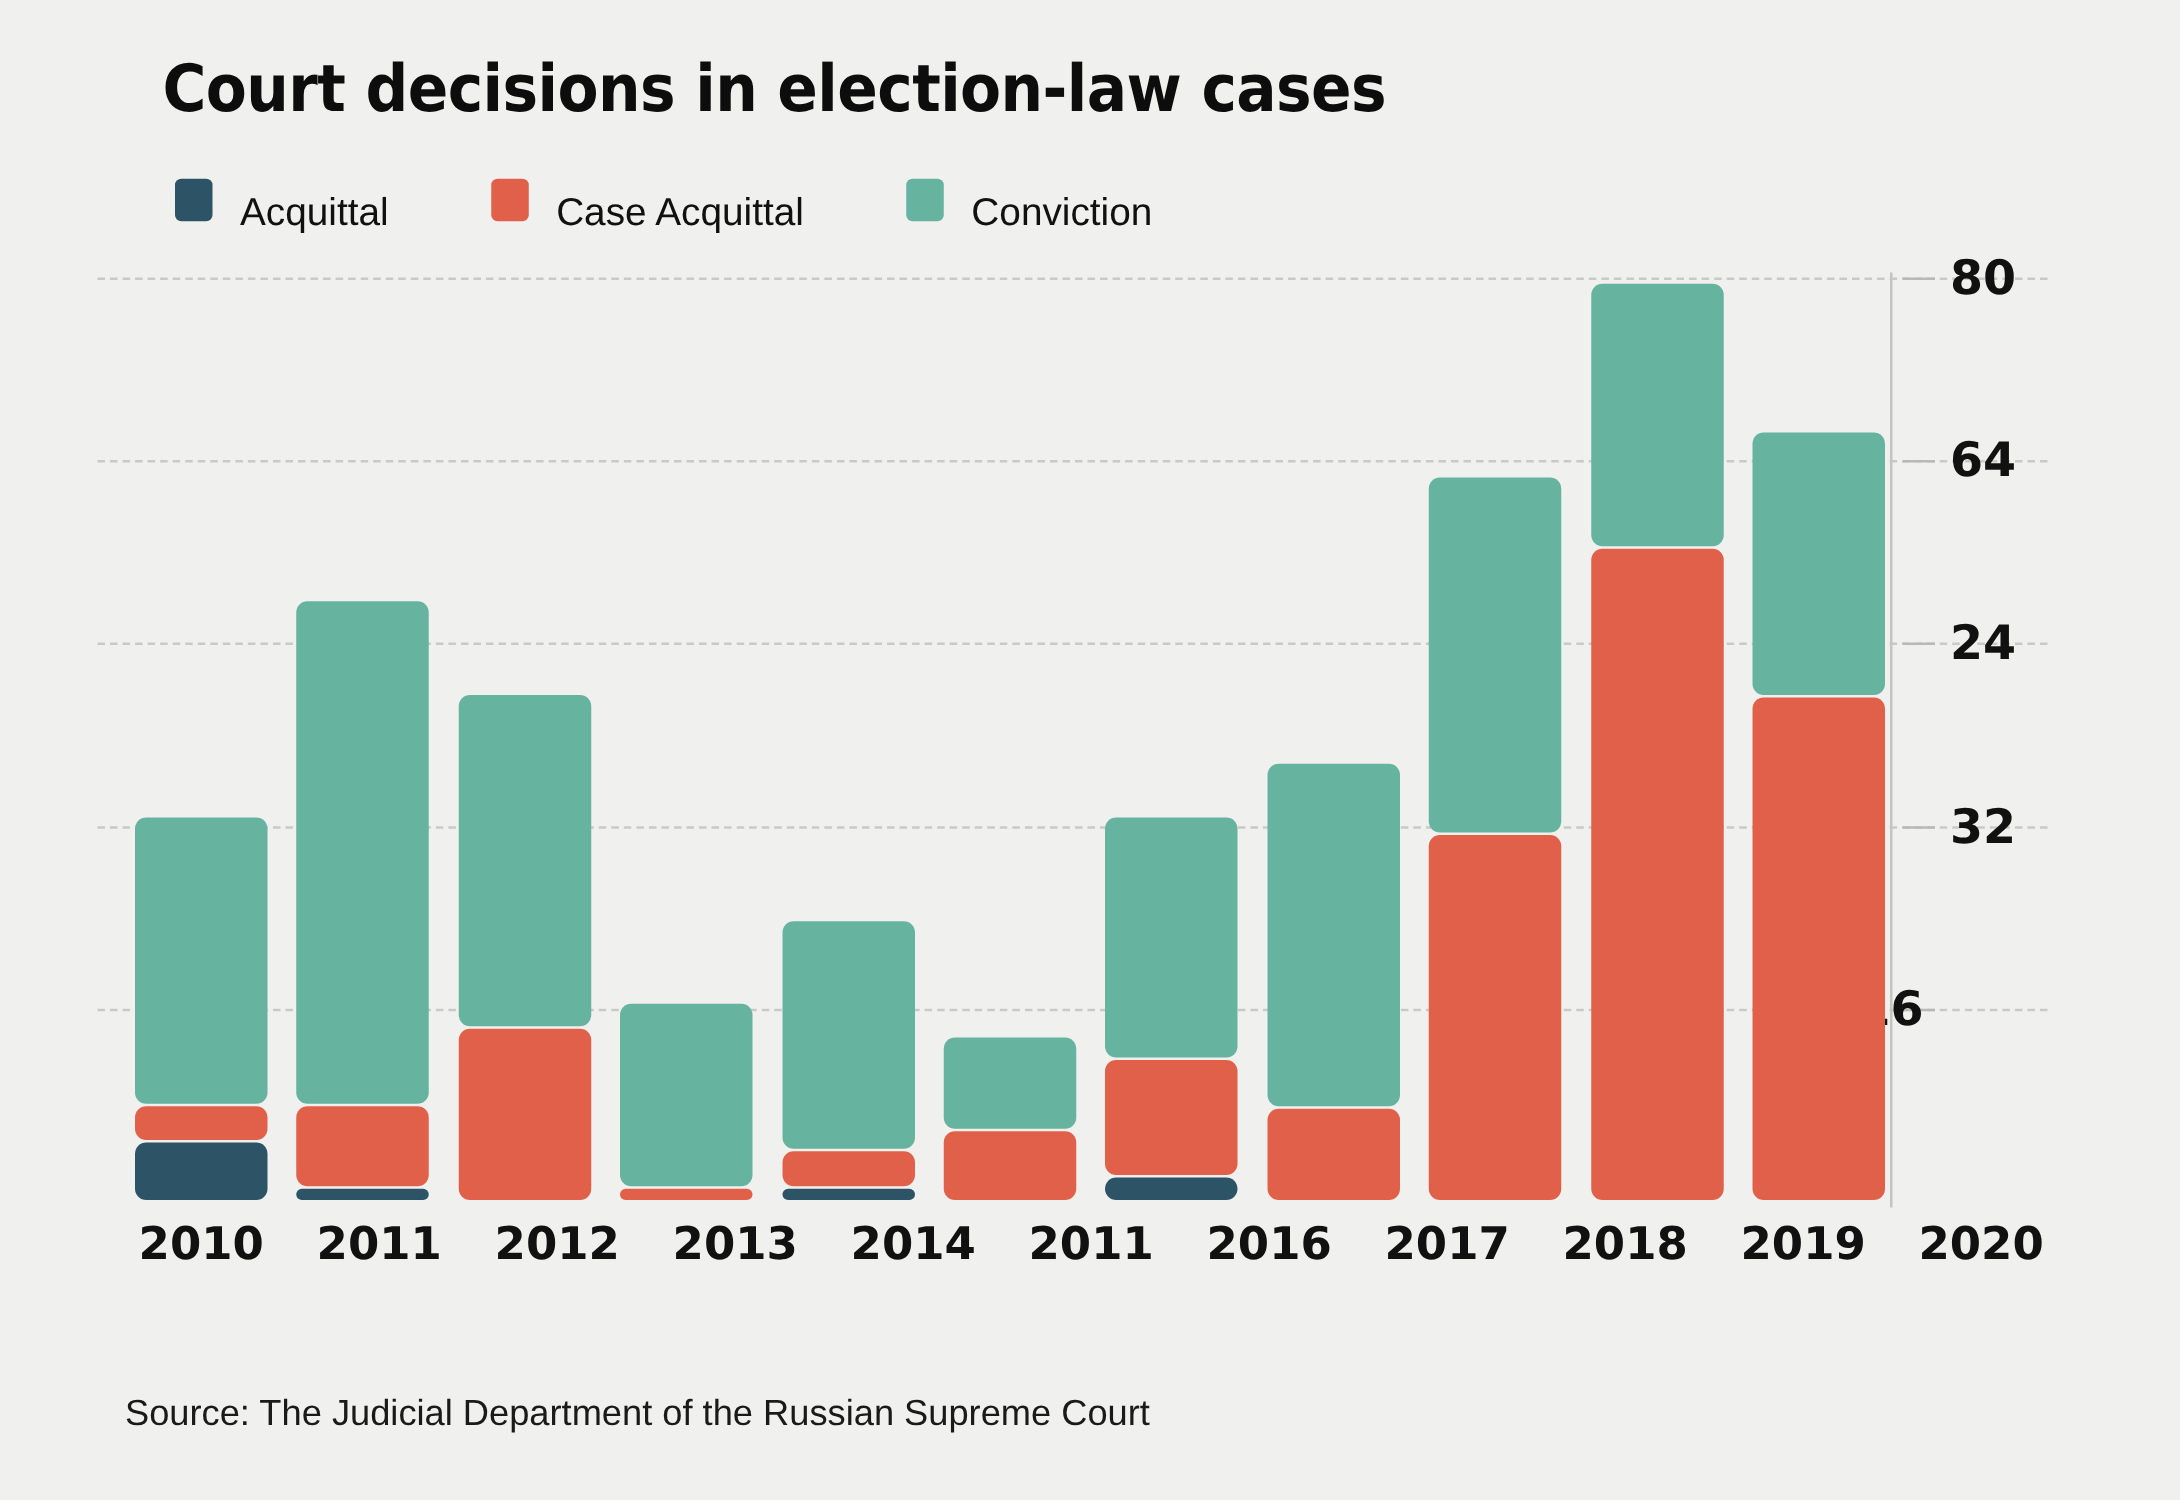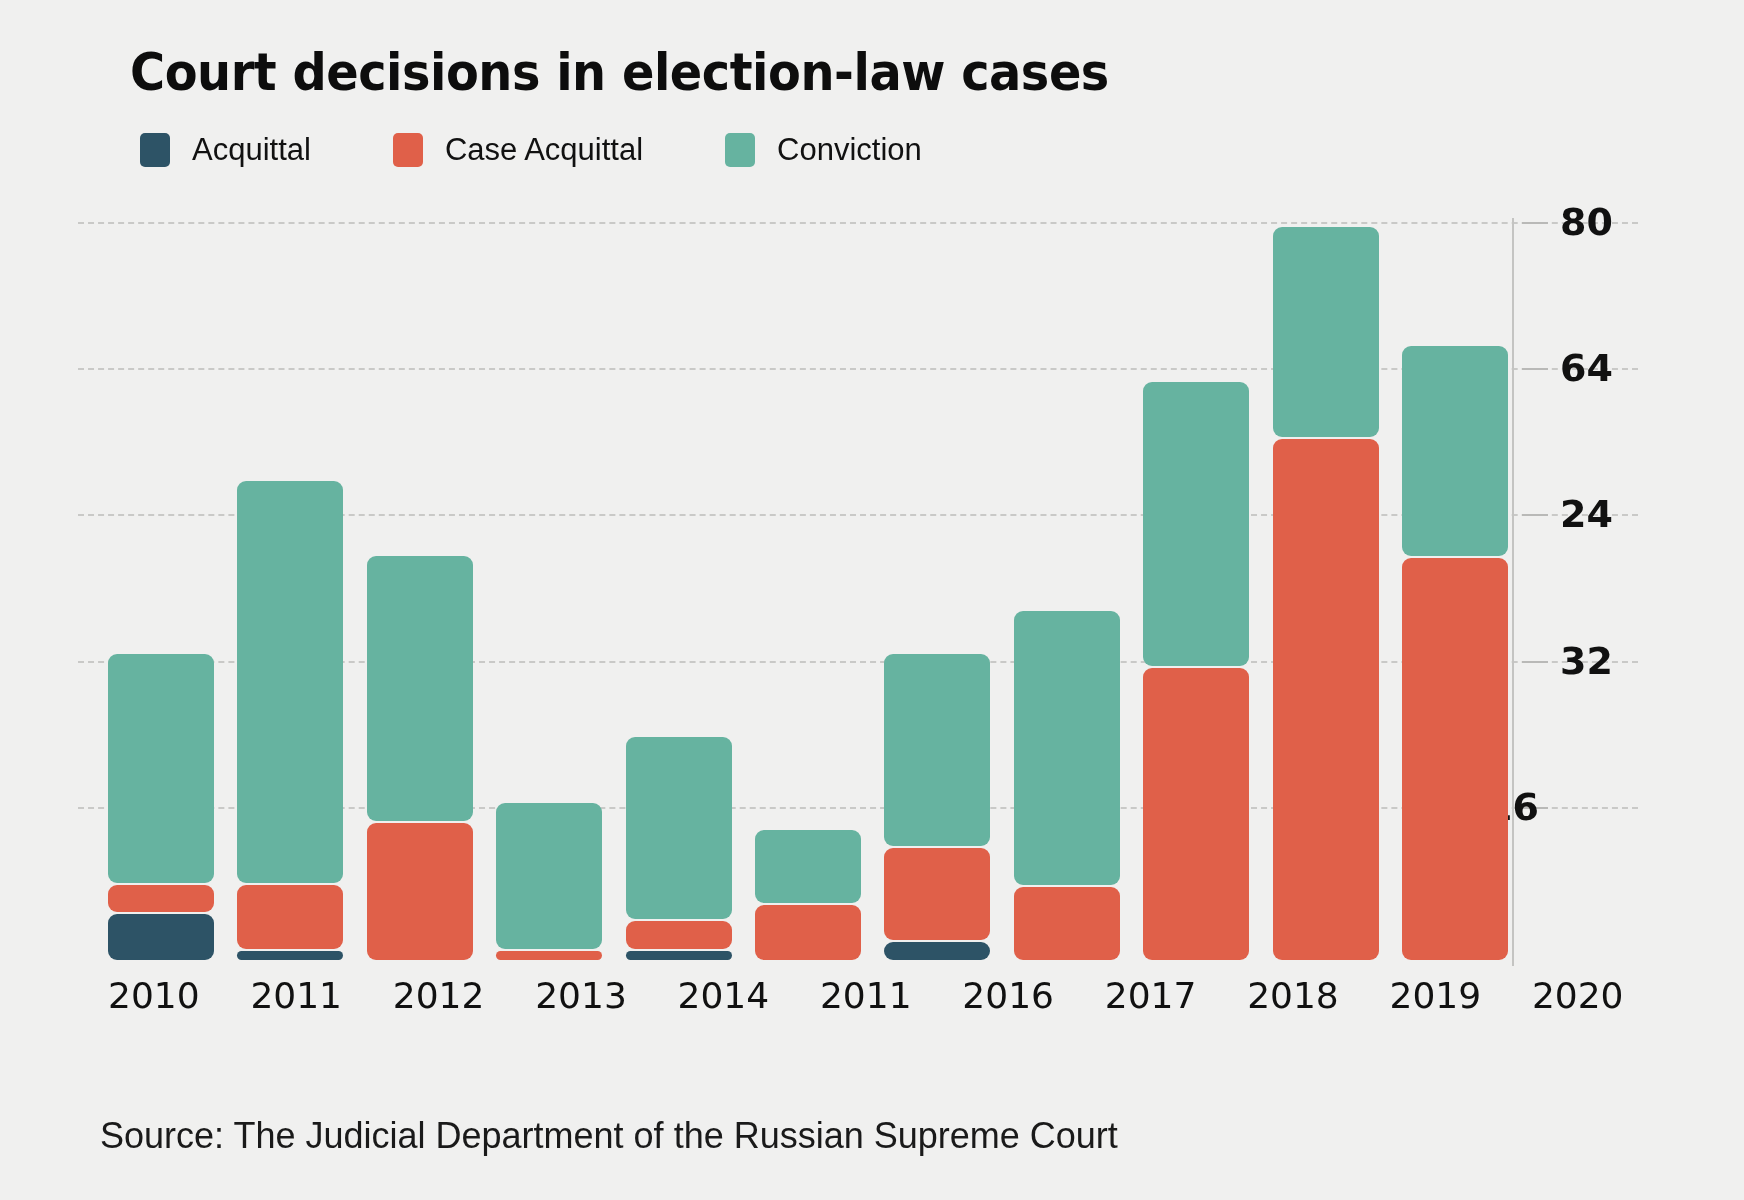--- a/index.html
+++ b/index.html
@@ -32,20 +32,21 @@
     align-items:center;
     gap:0px;
   }
   .legend-item{display:flex;align-items:center;margin-right:82px;}
   .legend-swatch{
     width:30px;height:34px;border-radius:5px;margin-right:22px;
   }
   .legend-label{
     font-size:31px;color:#111;white-space:nowrap;
     font-family:"Liberation Sans",sans-serif;
+    margin-top:20px;
   }
 
   .plot{
     position:absolute;
     left:78px; top:200px;
     width:1560px; height:760px;
   }
 
   .grid{position:absolute;inset:0;}
   .gridline{
@@ -94,31 +95,31 @@
 
   .xlabels{
     position:absolute;
     left:108px; top:975px;
     width:1530px;
     display:flex;
     justify-content:space-between;
   }
   .xlabel{
     width:106px;
-    text-align:left;
+    text-align:center;
     font-family:"DejaVu Sans","Liberation Sans",sans-serif;
-    font-weight:normal;
+    font-weight:bold;
     font-size:36px;
     color:#111;
   }
 
   .source{
     position:absolute;
     left:100px; top:1115px;
-    font-size:36px;
+    font-size:29px;
     color:#1a1a1a;
     white-space:nowrap;
     font-family:"Liberation Sans",sans-serif;
   }
 </style>
 </head>
 <body>
 
 <div id="root">
 

